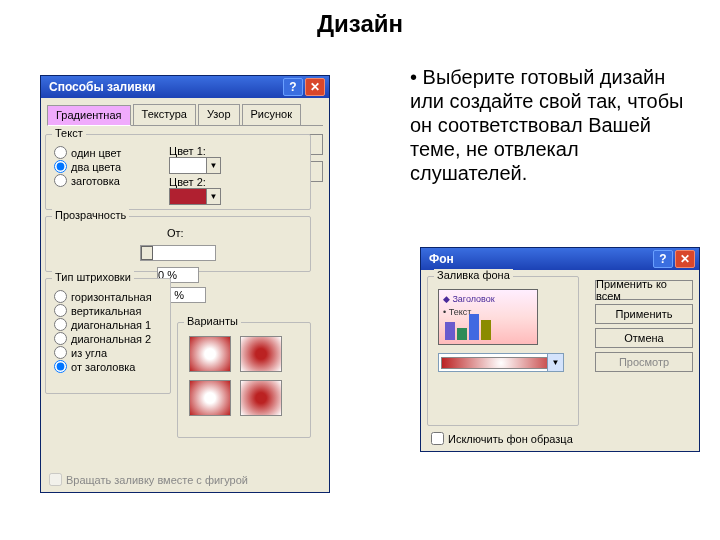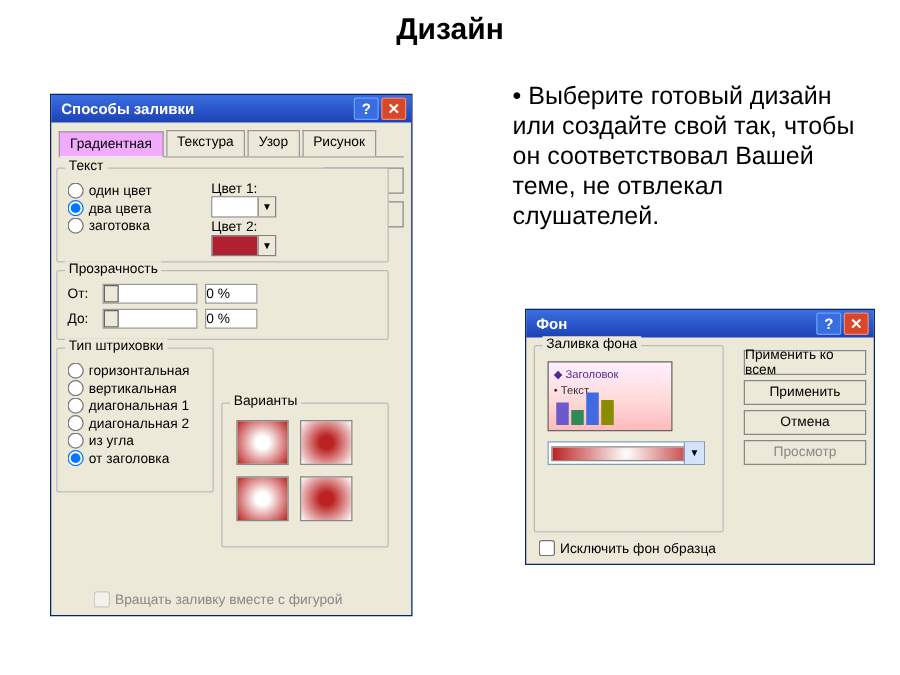--- a/index.html
+++ b/index.html
@@ -96,21 +96,21 @@
               <span class="sw" style="background:#b02030;"></span>
               <span class="arrow">▼</span>
             </div>
         </div>
       </div>
     </div>
 
     <div class="group" style="top:118px; left:4px; width:266px; height:56px;">
       <span class="group-label">Прозрачность</span>
       <div style="padding:10px 8px;">
-        <div style="display:flex;align-items:center;gap:6px;margin-bottom:4px;">
+        <div style="display:flex;align-items:center;gap:6px;margin-bottom:4px;flex-direction:column;">
           <span class="lbl" style="width:22px;">От:</span>
           <span class="slider">
               <span class="thumb"></span>
             </span>
           <input style="width: 42px; height: 16px; font-size: 11px; border: 1px solid rgb(153, 153, 153);" value="0 %">
         </div>
         <div style="display:flex;align-items:center;gap:6px;">
           <span class="lbl" style="width:22px;">До:</span>
           <span class="slider">
               <span class="thumb"></span>
@@ -154,21 +154,21 @@
       <span class="group-label">Варианты</span>
       <div style="padding:10px 8px;">
         <span class="variant-box grad-wr"></span>
         <span class="variant-box grad-rw"></span><br>
         <span class="variant-box grad-wr"></span>
         <span class="variant-box grad-rw"></span>
       </div>
     </div>
 
 
-    <div class="chkline disabled" style="position:absolute; bottom:6px; left:8px;margin-left:26px;">
+    <div class="chkline disabled" style="position:absolute; bottom:6px; left:8px;">
       <input type="checkbox" disabled="" style="">
       <span>Вращать заливку вместе с фигурой</span>
     </div>
   </div>
 </div>
 
 <div class="win win2">
   <div class="titlebar">
     <span class="title">Фон</span>
     <span class="tb-btn tb-help">?</span>

